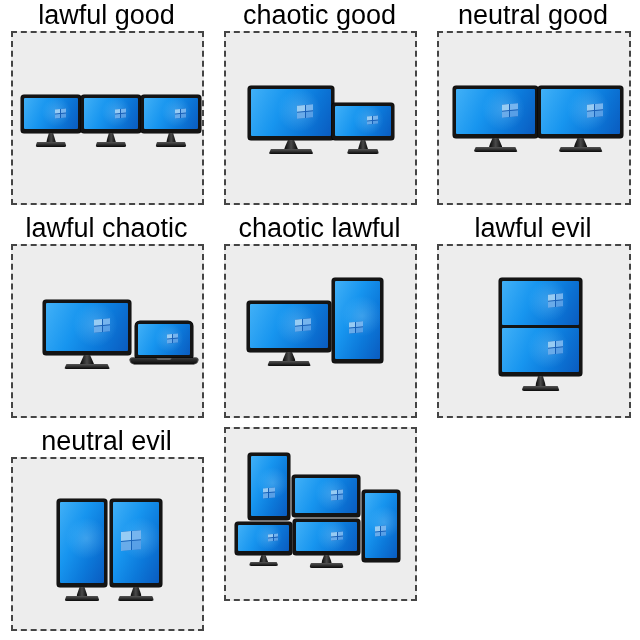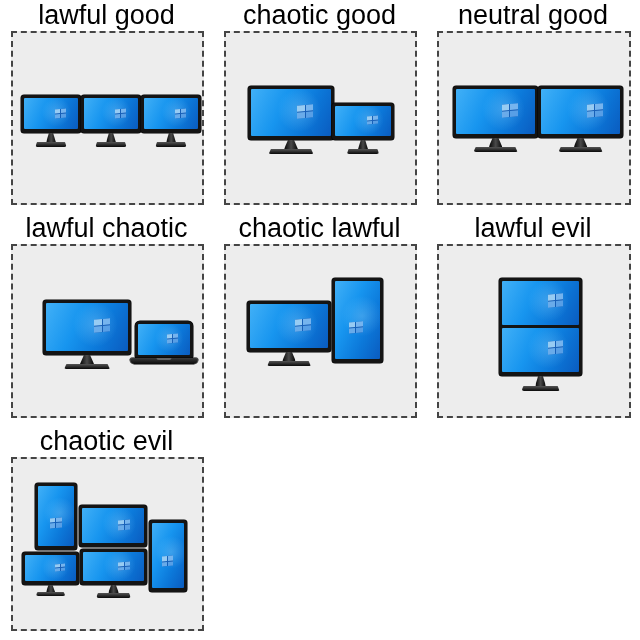--- a/index.html
+++ b/index.html
@@ -246,23 +246,48 @@
                 </div>
               </div>
           </div>
         </div>
         <div class="neck" style="width:13%;height:10px"></div>
         <div class="base" style="top:calc(100% + 10px);width:46%"></div>
       </div>
     </div>
   </div>
 
-
-  <div class="cell">
-    <div class="title">chaotic evil</div>
+  <div class="cell">
+    <div class="title">neutral evil</div>
+    <div class="panel" title="two portrait monitors side by side">
+      <div class="monitor" style="left:44px;top:40px;width:50px;height:88px">
+        <div class="frame">
+            <div class="screen"></div>
+          </div>
+        <div class="neck" style="width:22%"></div>
+          <div class="base" style="width:70%"></div>
+      </div>
+      <div class="monitor" style="left:97px;top:40px;width:52px;height:88px">
+        <div class="frame">
+            <div class="screen">
+              <div class="winlogo" style="left:18%;top:36%;width:44%;height:24%">
+                <span></span>
+                <span></span>
+                <span></span>
+                <span></span>
+              </div>
+            </div>
+          </div>
+        <div class="neck" style="width:22%"></div>
+          <div class="base" style="width:70%"></div>
+      </div>
+    </div>
+  </div>
+
+  <div class="cell">
     <div class="panel" title="five mismatched monitors tiled in a jumble">
       <div class="monitor" style="left:22px;top:24px;width:42px;height:67px">
         <div class="frame">
             <div class="screen">
               <div class="winlogo" style="left:32%;top:54%;width:32%;height:16%">
                 <span></span>
                 <span></span>
                 <span></span>
                 <span></span>
               </div>

